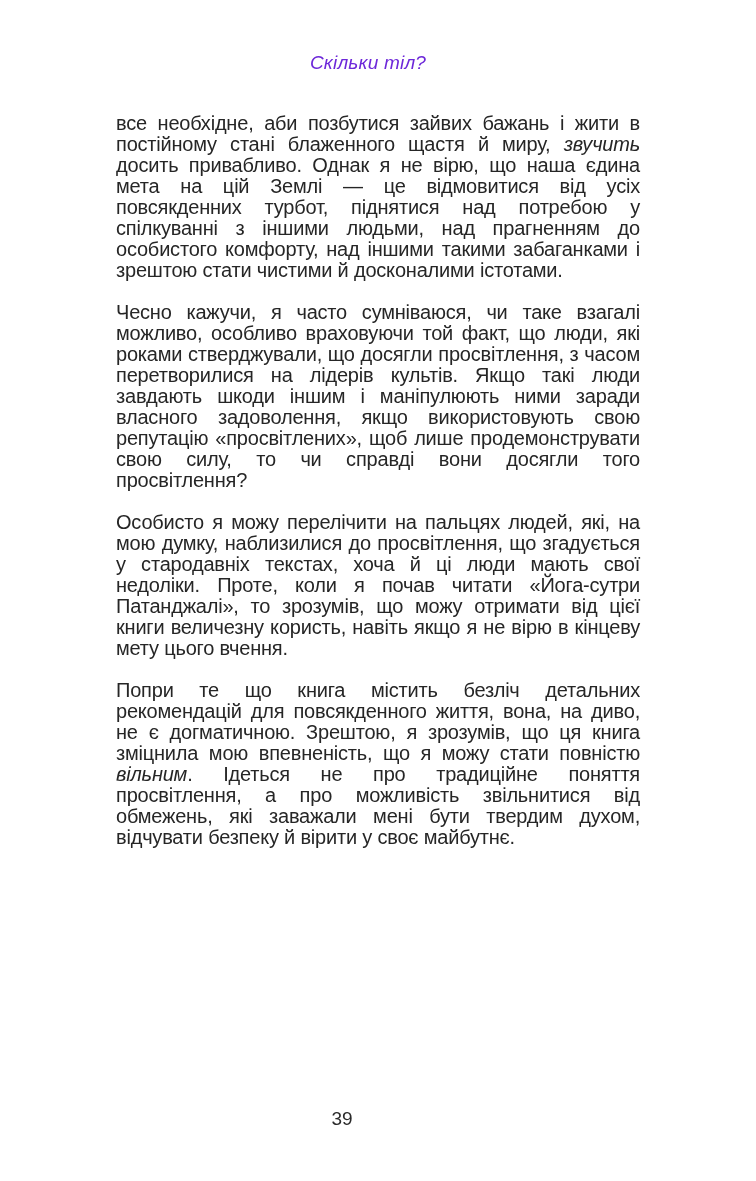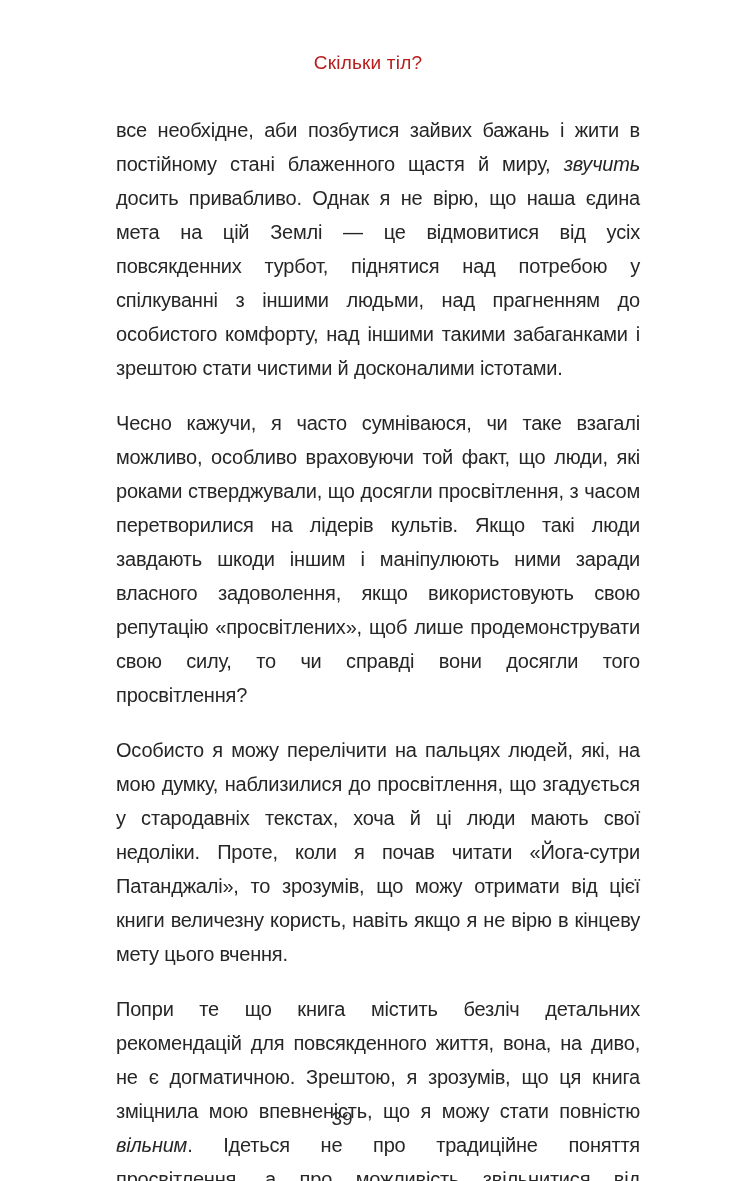--- a/index.html
+++ b/index.html
@@ -15,34 +15,35 @@
     overflow: hidden;
     font-family: "Liberation Sans", sans-serif;
     color: #262626;
   }
   .running-header {
     position: absolute;
     top: 52px;
     left: 0;
     width: 736px;
     text-align: center;
+    font-style: italic;
     font-size: 19px;
     letter-spacing: 0.2px;
-    color: #b91c1c;
+    color: #6d28d9;
   }
   .text-block {
     position: absolute;
     top: 113px;
     left: 116px;
     width: 524px;
   }
   .text-block p {
     margin: 0 0 21px 0;
     font-size: 20px;
-    line-height: 34px;
+    line-height: 21px;
     letter-spacing: -0.2px;
     text-align: justify;
     color: #262626;
   }
   .text-block p:last-child {
     margin-bottom: 0;
   }
   .text-block i {
     font-style: italic;
   }

